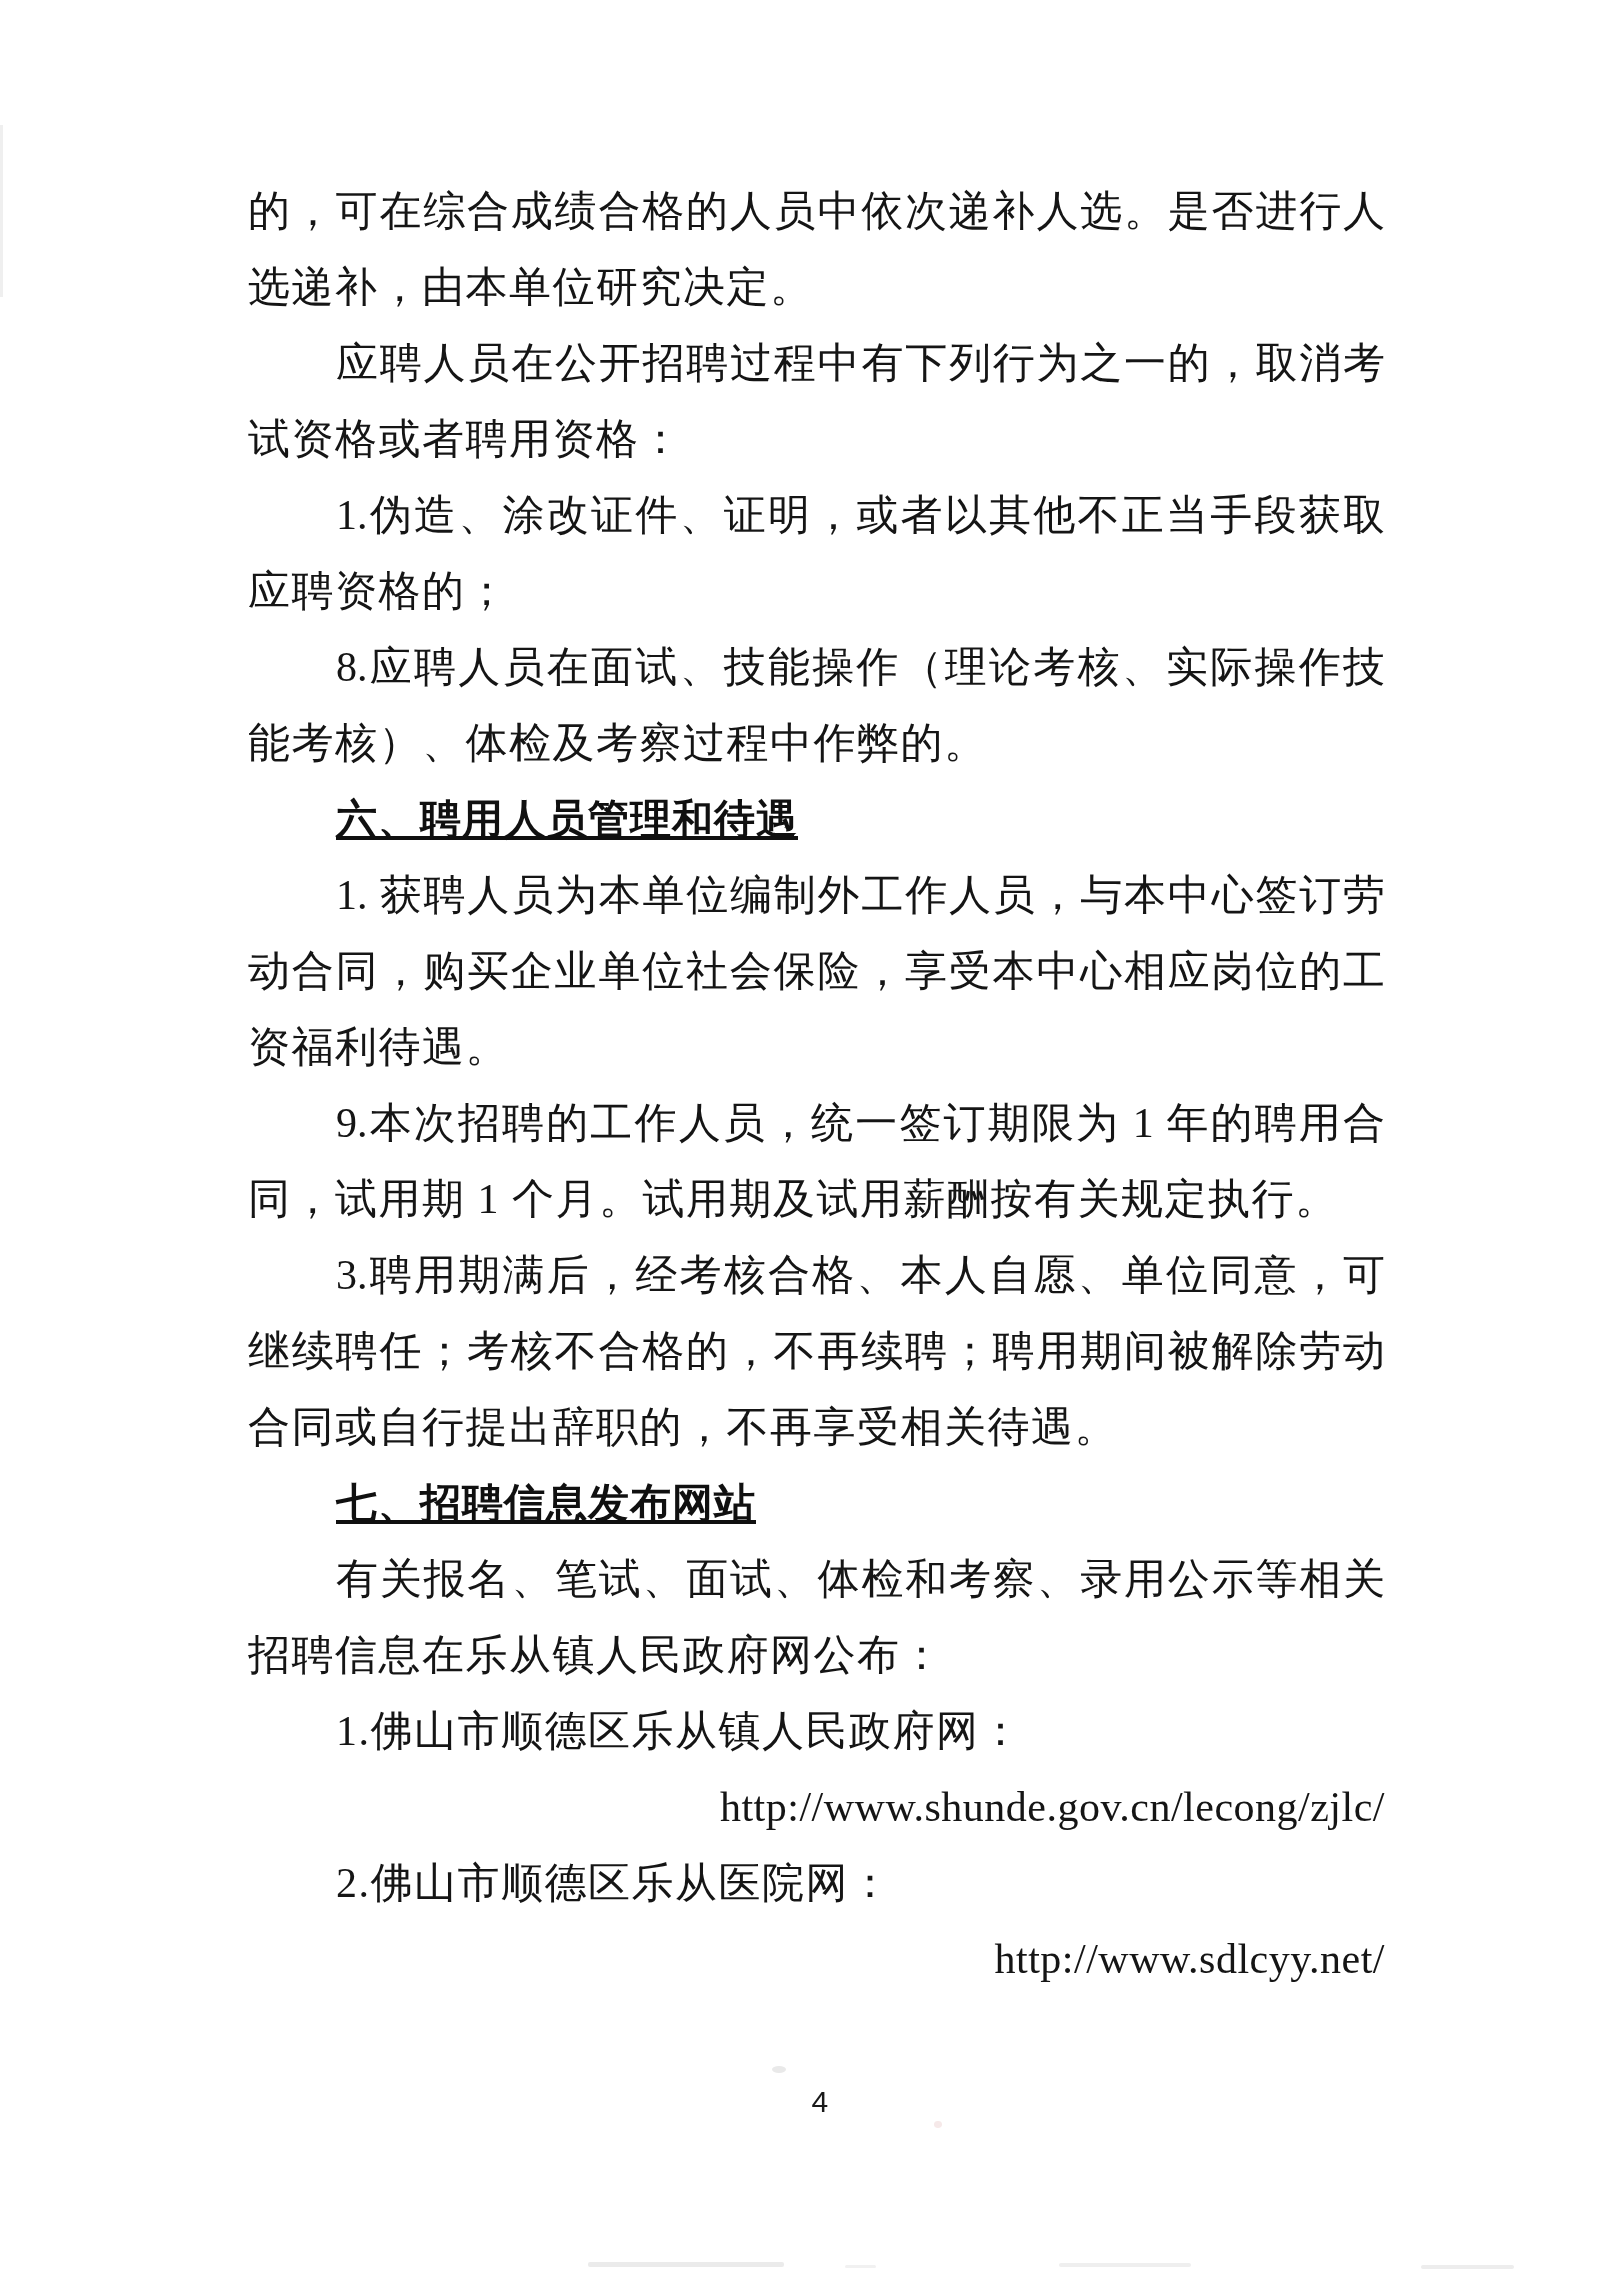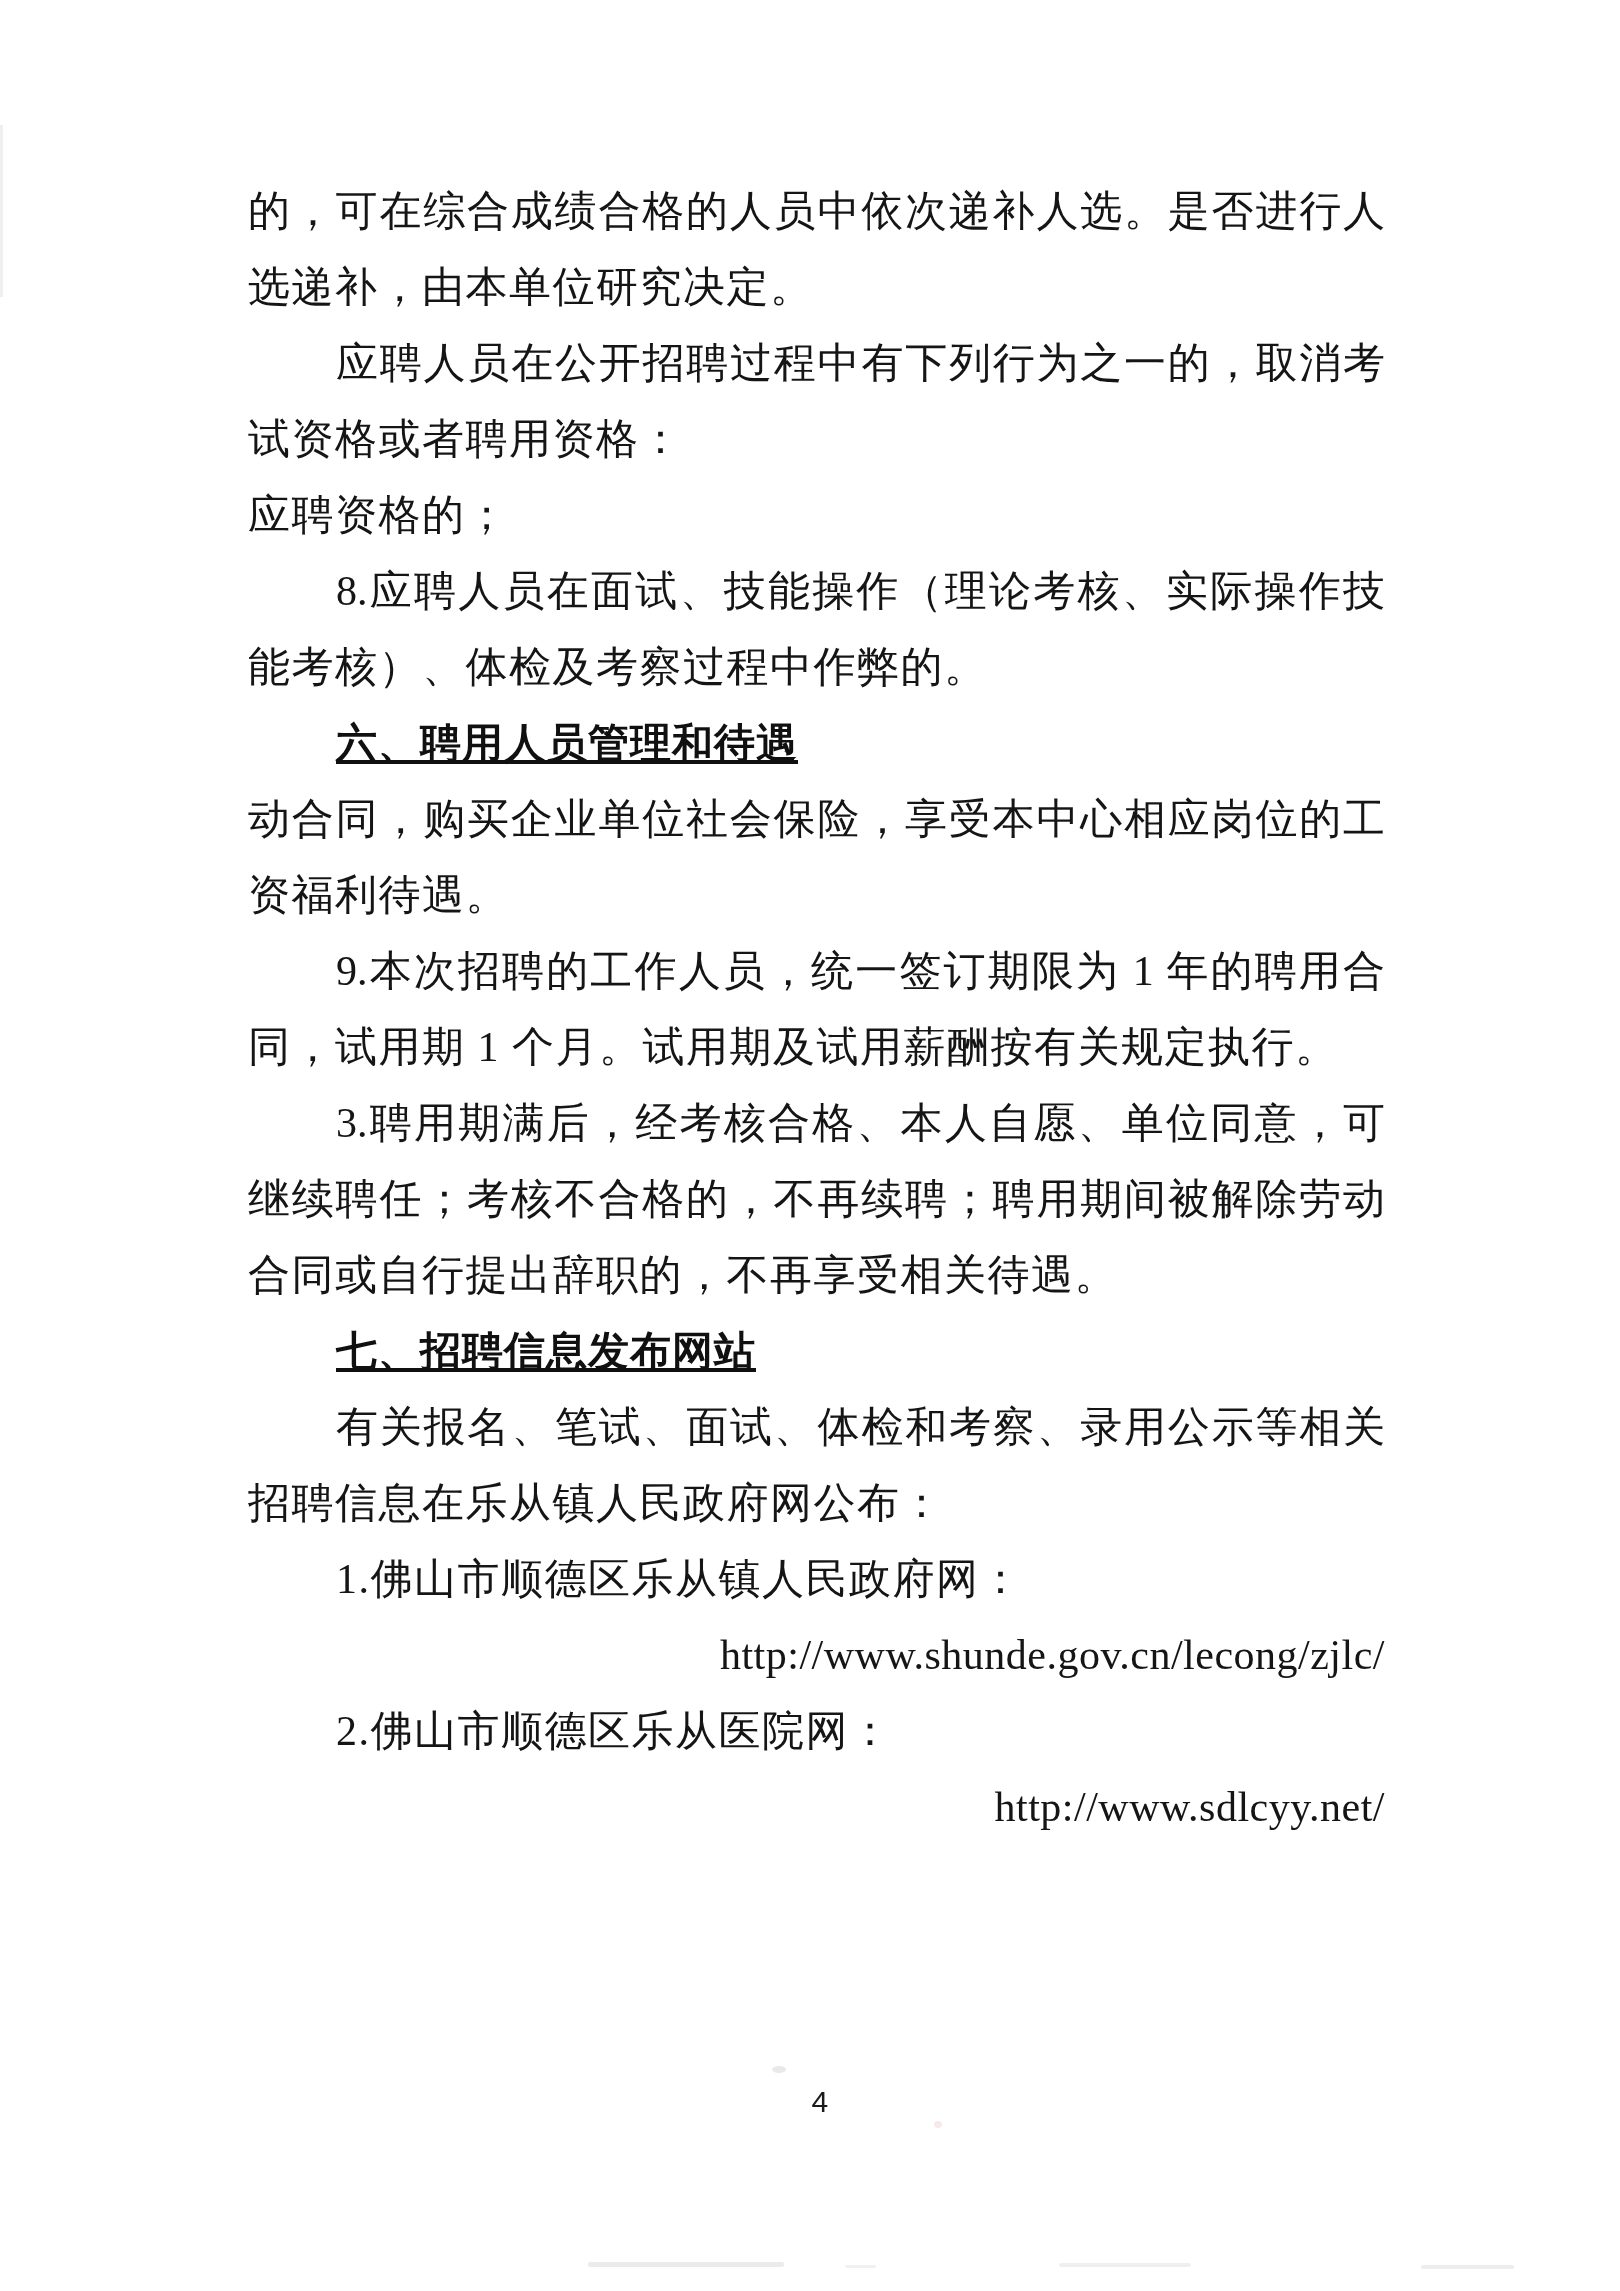--- a/index.html
+++ b/index.html
@@ -83,24 +83,26 @@
 </head>
 <body>
 
 <div class="page">
 
   <div class="text-block">
       <div class="line body fill">的，可在综合成绩合格的人员中依次递补人选。是否进行人</div>
       <div class="line body">选递补，由本单位研究决定。</div>
       <div class="line body indent fill">应聘人员在公开招聘过程中有下列行为之一的，取消考</div>
       <div class="line body">试资格或者聘用资格：</div>
+      <div class="line body indent fill">1.伪造、涂改证件、证明，或者以其他不正当手段获取</div>
       <div class="line body">应聘资格的；</div>
       <div class="line body indent fill">8.应聘人员在面试、技能操作（理论考核、实际操作技</div>
       <div class="line body">能考核）、体检及考察过程中作弊的。</div>
       <div class="line heading indent">六、聘用人员管理和待遇</div>
+      <div class="line body indent fill">1. 获聘人员为本单位编制外工作人员，与本中心签订劳</div>
       <div class="line body fill">动合同，购买企业单位社会保险，享受本中心相应岗位的工</div>
       <div class="line body">资福利待遇。</div>
       <div class="line body indent fill">9.本次招聘的工作人员，统一签订期限为 1 年的聘用合</div>
       <div class="line body">同，试用期 1 个月。试用期及试用薪酬按有关规定执行。</div>
       <div class="line body indent fill">3.聘用期满后，经考核合格、本人自愿、单位同意，可</div>
       <div class="line body fill">继续聘任；考核不合格的，不再续聘；聘用期间被解除劳动</div>
       <div class="line body">合同或自行提出辞职的，不再享受相关待遇。</div>
       <div class="line heading indent">七、招聘信息发布网站</div>
       <div class="line body indent fill">有关报名、笔试、面试、体检和考察、录用公示等相关</div>
       <div class="line body">招聘信息在乐从镇人民政府网公布：</div>

